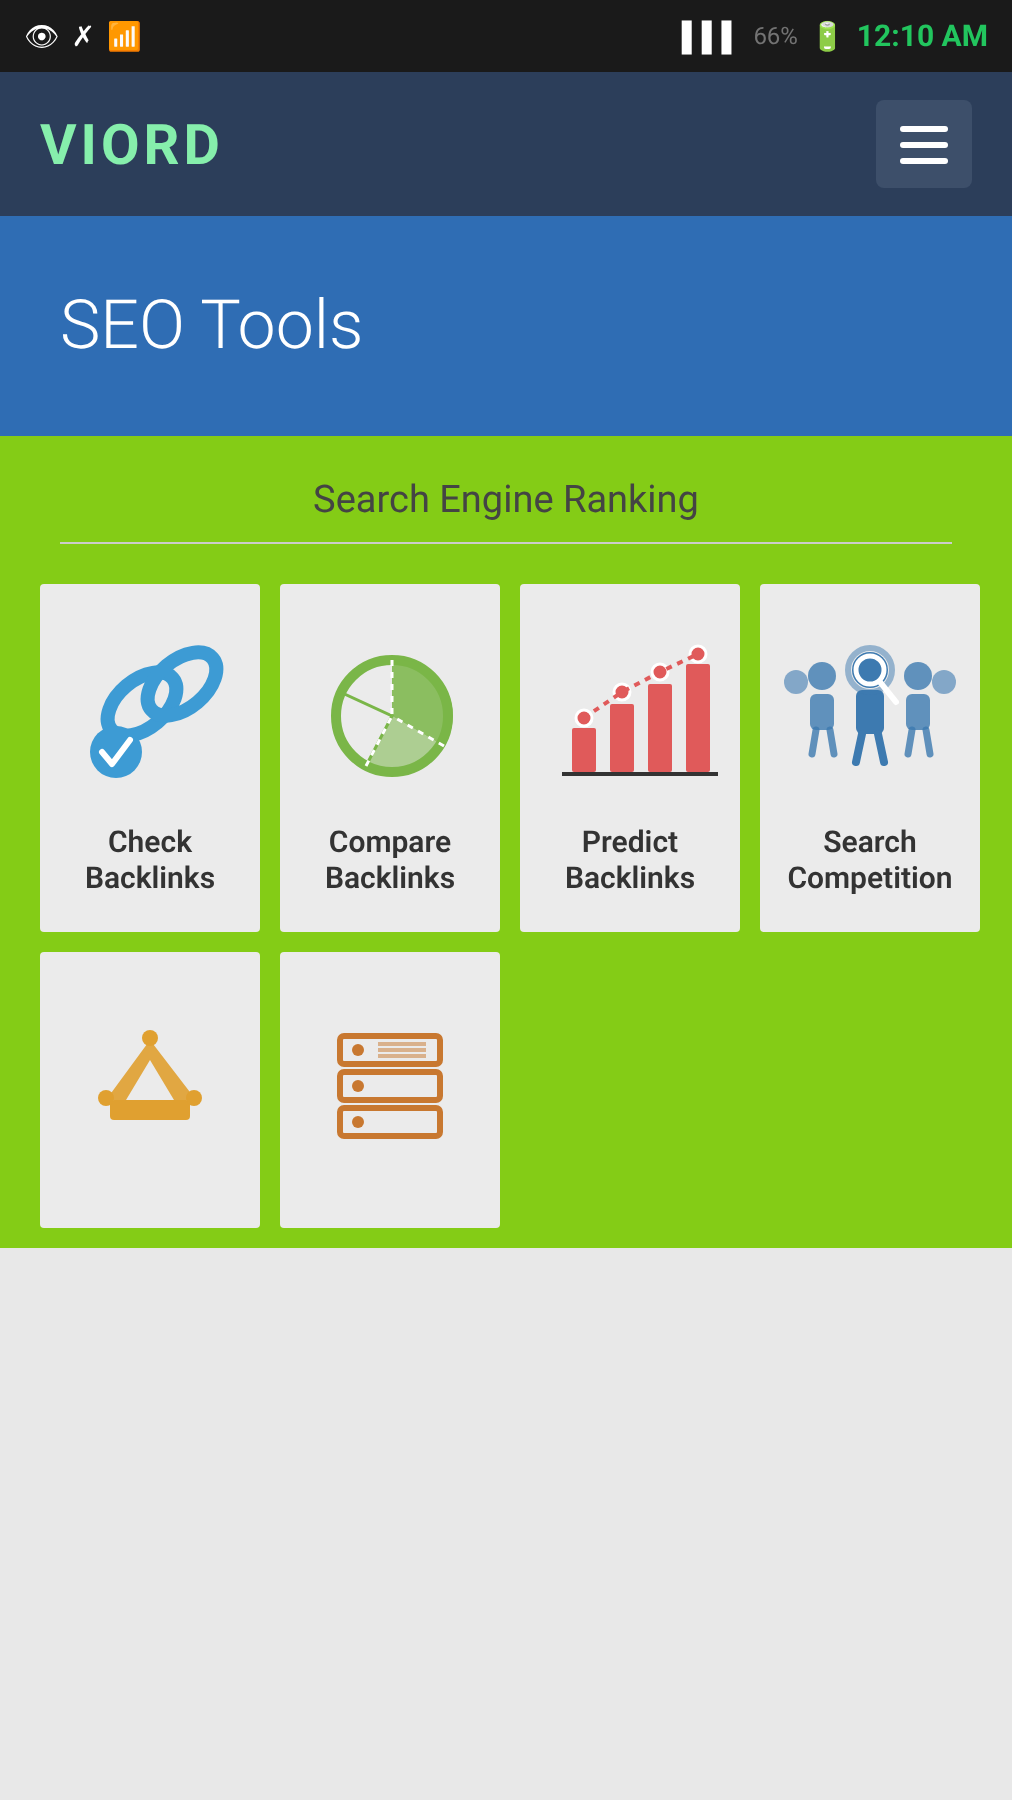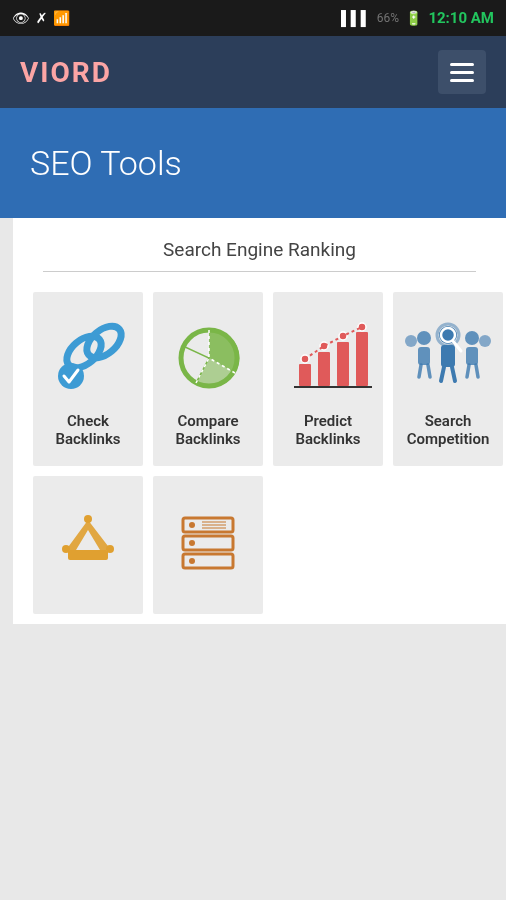--- a/index.html
+++ b/index.html
@@ -44,21 +44,21 @@
     
     .app-bar {
       background: #2c3e5a;
       height: 72px;
       display: flex;
       align-items: center;
       justify-content: space-between;
       padding: 0 20px;
     }
     .app-logo {
-      color: #fca5a5;
+      color: #86efac;
       font-size: 28px;
       font-weight: bold;
       letter-spacing: 2px;
     }
     .hamburger-btn {
       background: #3d4f6a;
       border: none;
       border-radius: 4px;
       width: 48px;
       height: 44px;
@@ -86,23 +86,22 @@
       padding: 16px 30px;
     }
     .hero-title {
       color: #fff;
       font-size: 34px;
       font-weight: 300;
     }
 
     
     .main-content {
-      background: #ffffff;
+      background: #84cc16;
       padding: 20px 10px 10px 10px;
-      margin-left: 13px;
     }
 
     .section-title {
       text-align: center;
       font-size: 19px;
       color: #444;
       font-weight: 400;
       margin-bottom: 10px;
     }
     .divider {

